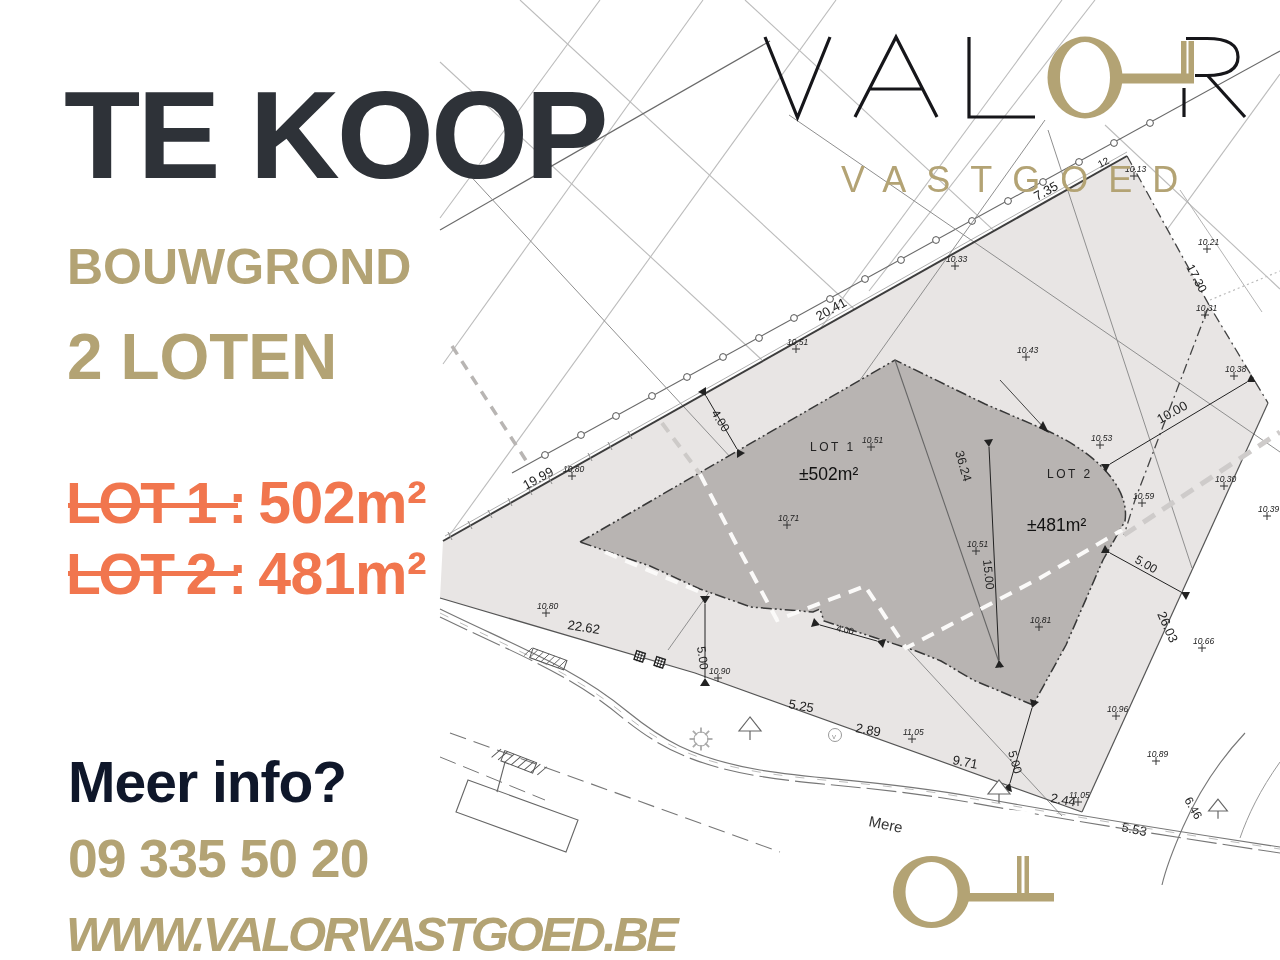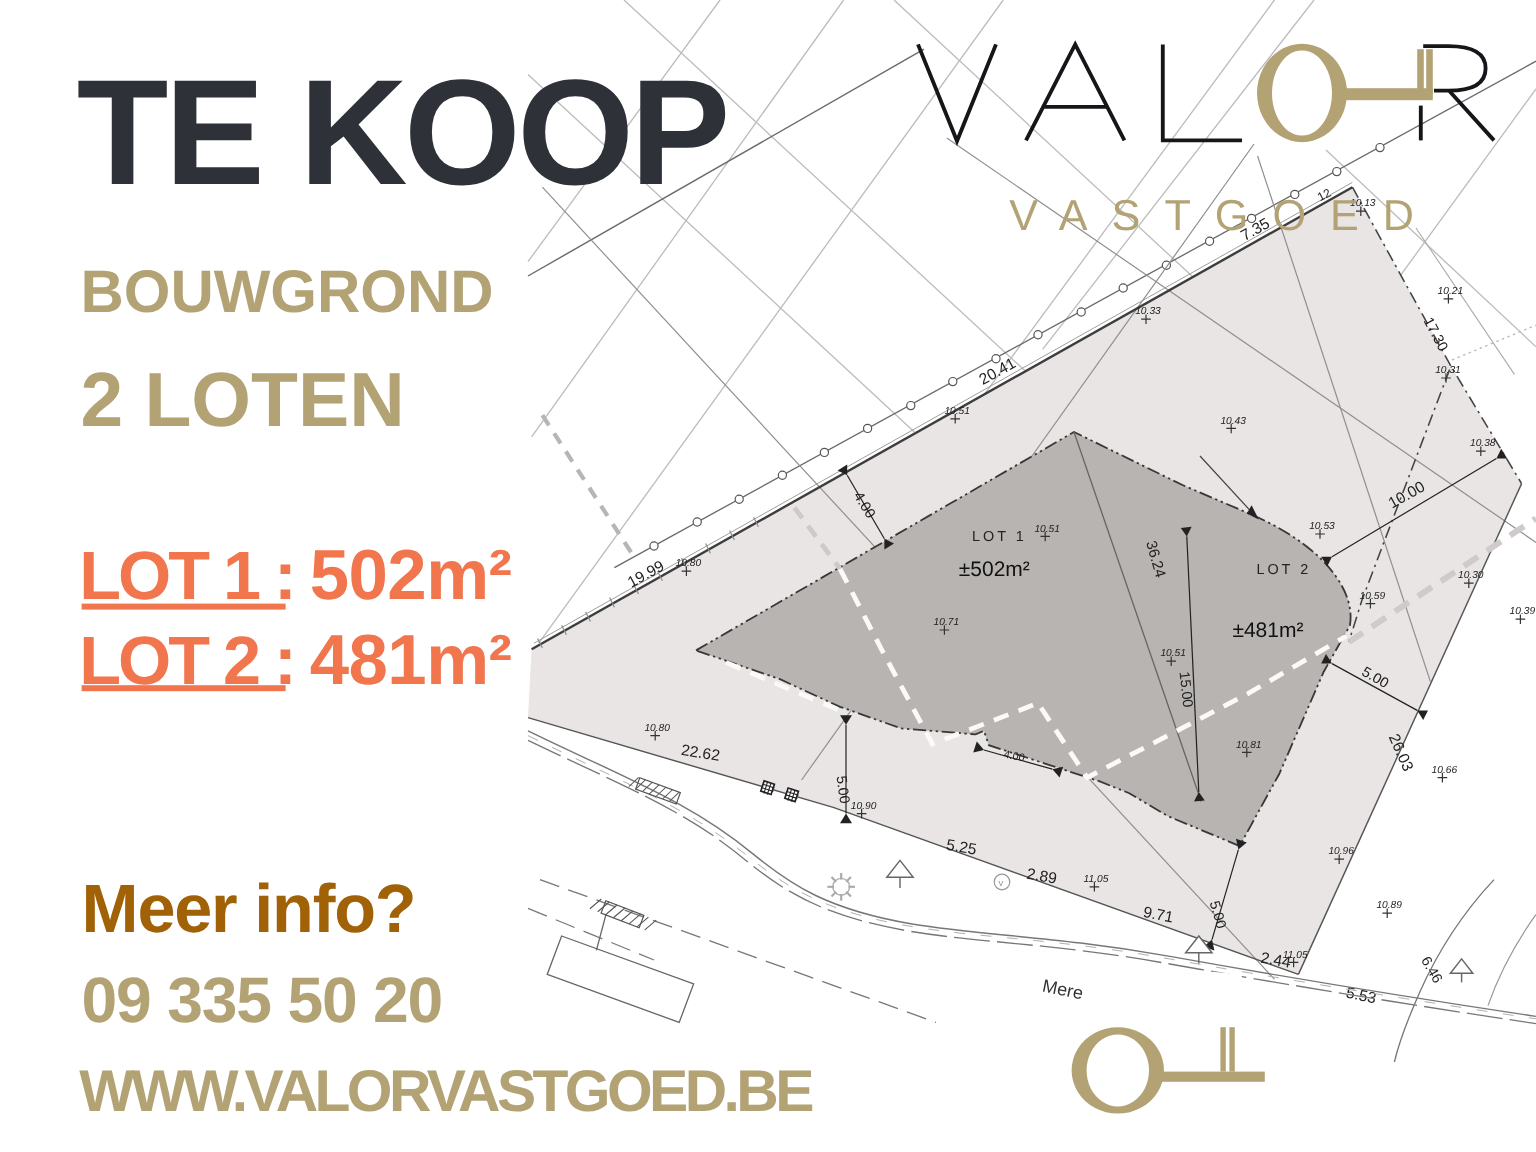--- a/index.html
+++ b/index.html
@@ -1,16 +1,16 @@
 <!DOCTYPE html>
 <html><head><meta charset="utf-8">
 <style>
 html,body{margin:0;padding:0;width:1280px;height:960px;background:#fff;overflow:hidden;}
 body{font-family:"Liberation Sans", sans-serif;position:relative;}
-.txt{position:absolute;font-weight:bold;line-height:1;white-space:nowrap;}
+.txt{position:absolute;font-weight:bold;line-height:1;white-space:nowrap;margin-top:24px;}
 </style></head>
 <body>
 
 <svg width="1280" height="960" viewBox="0 0 1280 960" style="position:absolute;left:0;top:0" font-family="Liberation Sans, sans-serif">
 
 <g>
       <g stroke="#bcbcbc" stroke-width="1.1">
         <line x1="440" y1="62" x2="762" y2="360"></line>
         <line x1="520" y1="0" x2="905" y2="356"></line>
         <line x1="745" y1="0" x2="1085" y2="315"></line>
@@ -385,17 +385,17 @@
 <div class="txt" style="left:67px;top:301px;font-size:64px;color:#b3a374;">2 LOTEN</div>
 
 <div class="txt" style="left:66px;top:450px;font-size:57px;color:#f1764e;letter-spacing:-2.5px;">LOT 1&nbsp;: <span style="font-size:59px;letter-spacing:-0.5px;">502m²</span></div>
 
 <div style="position:absolute;left:68px;top:503px;width:170px;height:5px;background:#f1764e;"></div>
 
 <div class="txt" style="left:66px;top:521px;font-size:57px;color:#f1764e;letter-spacing:-2.5px;text-align:right;">LOT 2&nbsp;: <span style="font-size:59px;letter-spacing:-0.5px;">481m²</span></div>
 
 <div style="position:absolute;left:68px;top:571px;width:170px;height:5px;background:#f1764e;"></div>
 
-<div class="txt" style="left:68px;top:730px;font-size:57px;color:#a16207;letter-spacing:-1px;">Meer info?</div>
+<div class="txt" style="left:68px;top:730px;font-size:57px;color:#0f172a;letter-spacing:-1px;">Meer info?</div>
 
 <div class="txt" style="left:68px;top:808px;font-size:53.5px;letter-spacing:-1px;color:#b3a374;">09 335 50 20</div>
 
-<div class="txt" style="left:66px;top:886px;font-size:49px;letter-spacing:-3px;color:#b3a374;">WWW.VALORVASTGOED.BE</div>
+<div class="txt" style="left:66px;top:886px;font-size:49px;letter-spacing:-3px;color:#b3a374;font-style:italic;">WWW.VALORVASTGOED.BE</div>
 
 </body></html>

